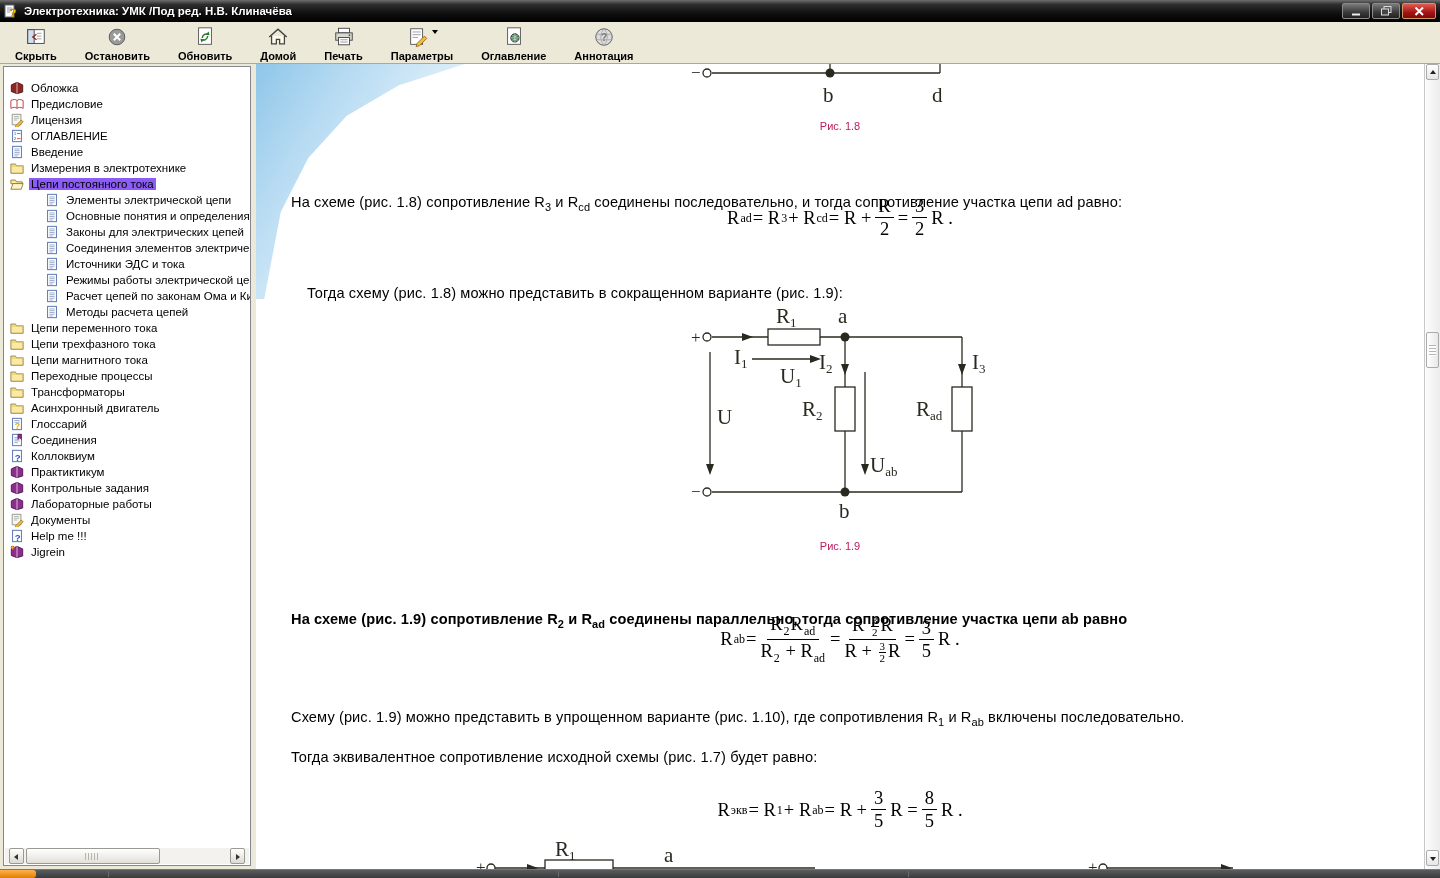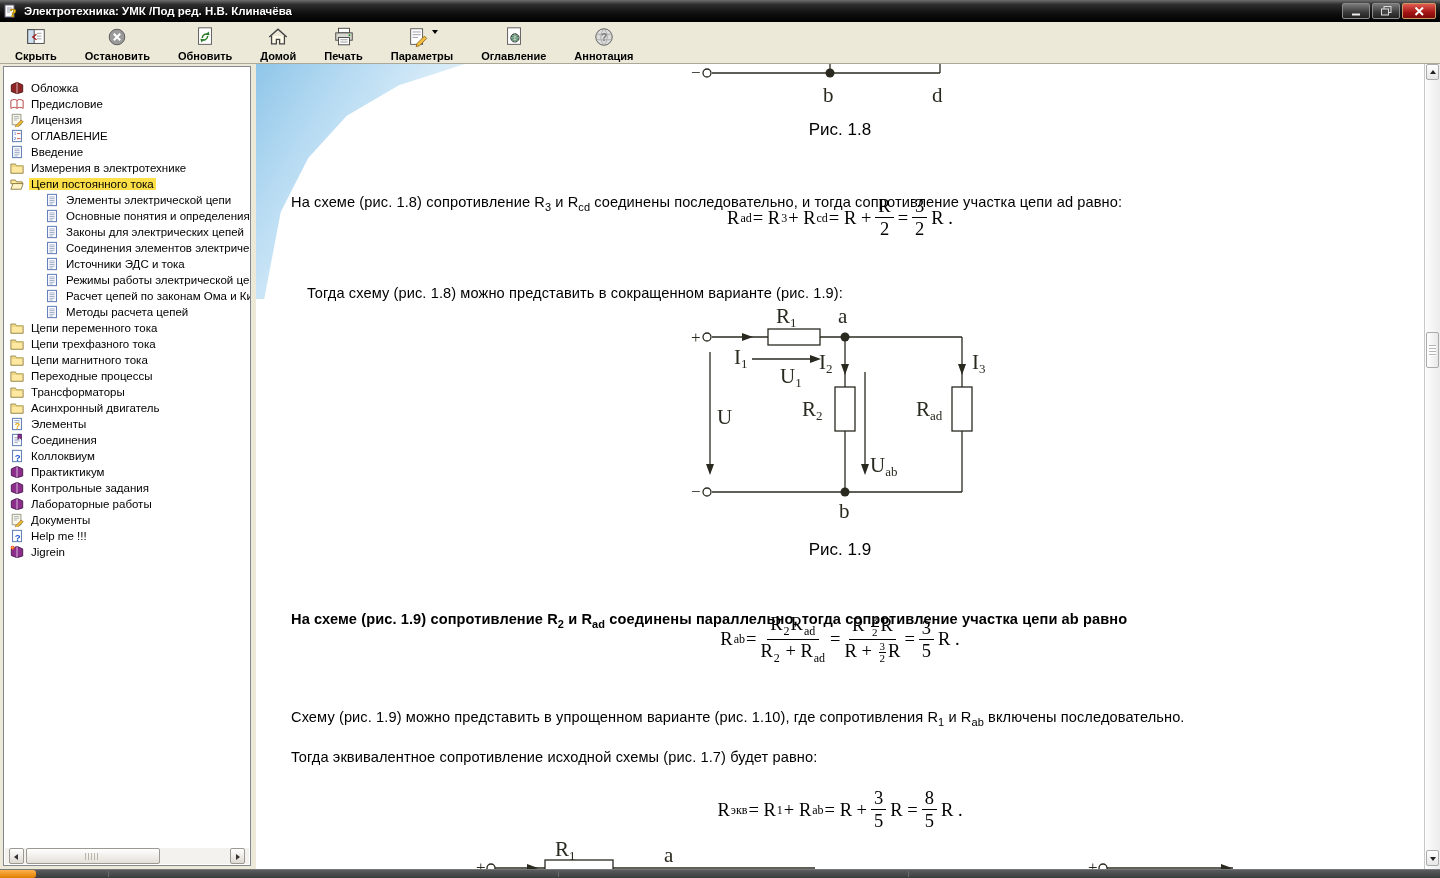--- a/index.html
+++ b/index.html
@@ -36,21 +36,21 @@
   #main{position:absolute;left:0;top:64px;right:0;height:805px;background:#ece9d8;}
 
   
   #sidebar{position:absolute;left:3px;top:2px;width:248px;height:800px;background:#fff;
     border:1px solid #828790;box-sizing:border-box;overflow:hidden;}
   #tree{padding-top:13px;}
   .trow{height:16px;display:flex;align-items:center;padding-left:6px;white-space:nowrap;}
   .trow.lvl1{padding-left:41px;}
   .tree-icon{width:14px;height:14px;flex:0 0 14px;margin-right:5px;display:inline-block;}
   .tree-label{font-size:11.5px;color:#000;padding:0 2px;overflow:hidden;}
-  .trow.sel .tree-label{background:#fde047;}
+  .trow.sel .tree-label{background:#8b5cf6;}
   
   #side-hscroll{position:absolute;left:1px;right:1px;bottom:1px;height:16px;background:#f3f2ee;}
   .sb-btn{position:absolute;top:0;width:15px;height:16px;border:1px solid #9a9a93;border-radius:2px;
     background:linear-gradient(180deg,#fff,#dcdad2);box-sizing:border-box;}
   .sb-btn.left{left:4px;}  .sb-btn.right{right:4px;}
   .sb-btn.left::after,.sb-btn.right::after{content:"";position:absolute;top:4.5px;
     border-top:3.5px solid transparent;border-bottom:3.5px solid transparent;}
   .sb-btn.left::after{left:4px;border-right:4.5px solid #333;}
   .sb-btn.right::after{right:4px;border-left:4.5px solid #333;}
   .sb-thumb{position:absolute;left:21px;top:0;width:134px;height:16px;border:1px solid #9a9a93;
@@ -58,21 +58,21 @@
   .sb-thumb::after{content:"";position:absolute;left:58px;top:4px;width:14px;height:7px;
     background:repeating-linear-gradient(90deg,#b8b5a8 0 1px,transparent 1px 3px);}
 
   
   #content{position:absolute;left:256px;top:0;width:1168px;height:805px;background:#fff;overflow:hidden;}
   #swoosh{position:absolute;left:0;top:0;width:275px;height:235px;
     background:linear-gradient(123deg,#8fc6e8 0%,#b5daf2 22%,#dcEEf9 48%,#fff 72%);
     clip-path:polygon(0 0,76% 0,52% 9%,33% 22%,19% 40%,9% 63%,3% 100%,0 100%);}
   .para{position:absolute;left:35px;right:6px;font-size:14.6px;color:#000;letter-spacing:0.1px;}
   .para .msub{font-size:11px;vertical-align:-4px;}
-  .figcap{position:absolute;left:0;width:100%;text-align:center;font-size:17px;color:#000000;}
+  .figcap{position:absolute;left:0;width:100%;text-align:center;font-size:11px;color:#be185d;}
   .formula{position:absolute;left:0;width:100%;display:flex;justify-content:center;align-items:center;
     font-family:"Liberation Serif",serif;font-size:18.5px;color:#000;}
   .formula .msub{font-size:12px;vertical-align:-5px;margin:0 1px;}
   .frac{display:inline-flex;flex-direction:column;align-items:center;vertical-align:middle;
     margin:0 4px;line-height:1.15;}
   .frac>.fnum{border-bottom:1.2px solid #000;padding:0 3px 0 3px;}
   .frac>.fden{padding-top:1px;}
   .sfrac{display:inline-flex;flex-direction:column;align-items:center;vertical-align:middle;
     font-size:11px;line-height:1.05;margin:0 2px;}
   .sfrac>.fnum{border-bottom:1px solid #000;padding:0 1px;}
@@ -384,21 +384,21 @@
                 <path d="M1 5.8h14" stroke="#d9c571" fill="none"></path>
               </svg></span>
     <span class="tree-label">Асинхронный двигатель</span>
   </div>
           <div class="trow">
     <span class="tree-icon"><svg viewBox="0 0 16 16" width="14" height="14">
                 <rect x="3" y="1.5" width="10" height="13" fill="#fff" stroke="#4466aa"></rect>
                 <path d="M5 4h6M5 6h6" stroke="#8899bb" stroke-width="0.9" fill="none"></path>
                 <text x="5.4" y="13.2" font-size="10" font-weight="bold" fill="#e8a800" font-family="sans-serif">?</text>
               </svg></span>
-    <span class="tree-label">Элементы</span>
+    <span class="tree-label">Глоссарий</span>
   </div>
           <div class="trow">
     <span class="tree-icon"><svg viewBox="0 0 16 16" width="14" height="14">
                 <rect x="3" y="1.5" width="10" height="13" fill="#fff" stroke="#4466aa"></rect>
                 <path d="M5 5h6M5 7h6M5 9h6M5 11h4" stroke="#8899bb" stroke-width="0.9" fill="none"></path>
                 <path d="M9 1.5v6l2-2 2 2v-6z" fill="#8b2d8b" stroke="#45104a" stroke-width="0.6"></path>
               </svg></span>
     <span class="tree-label">Соединения</span>
   </div>
           <div class="trow">

